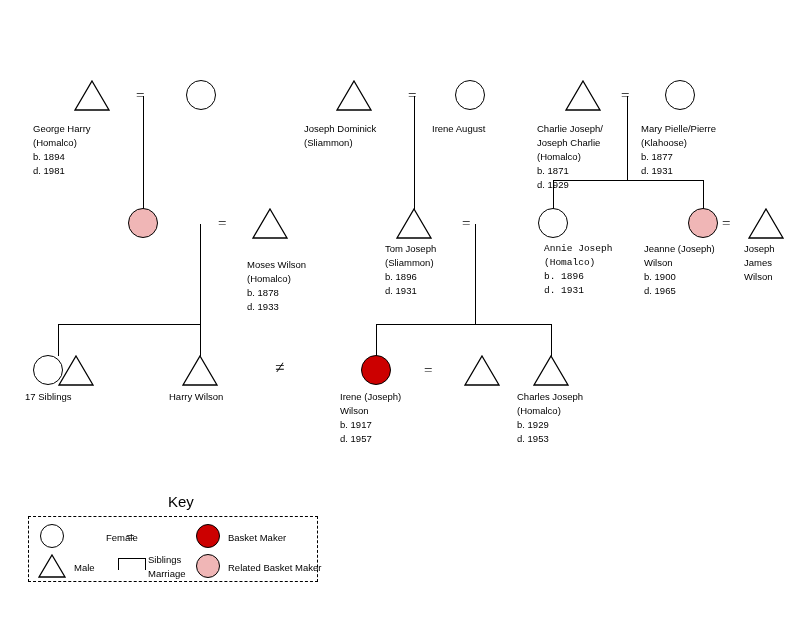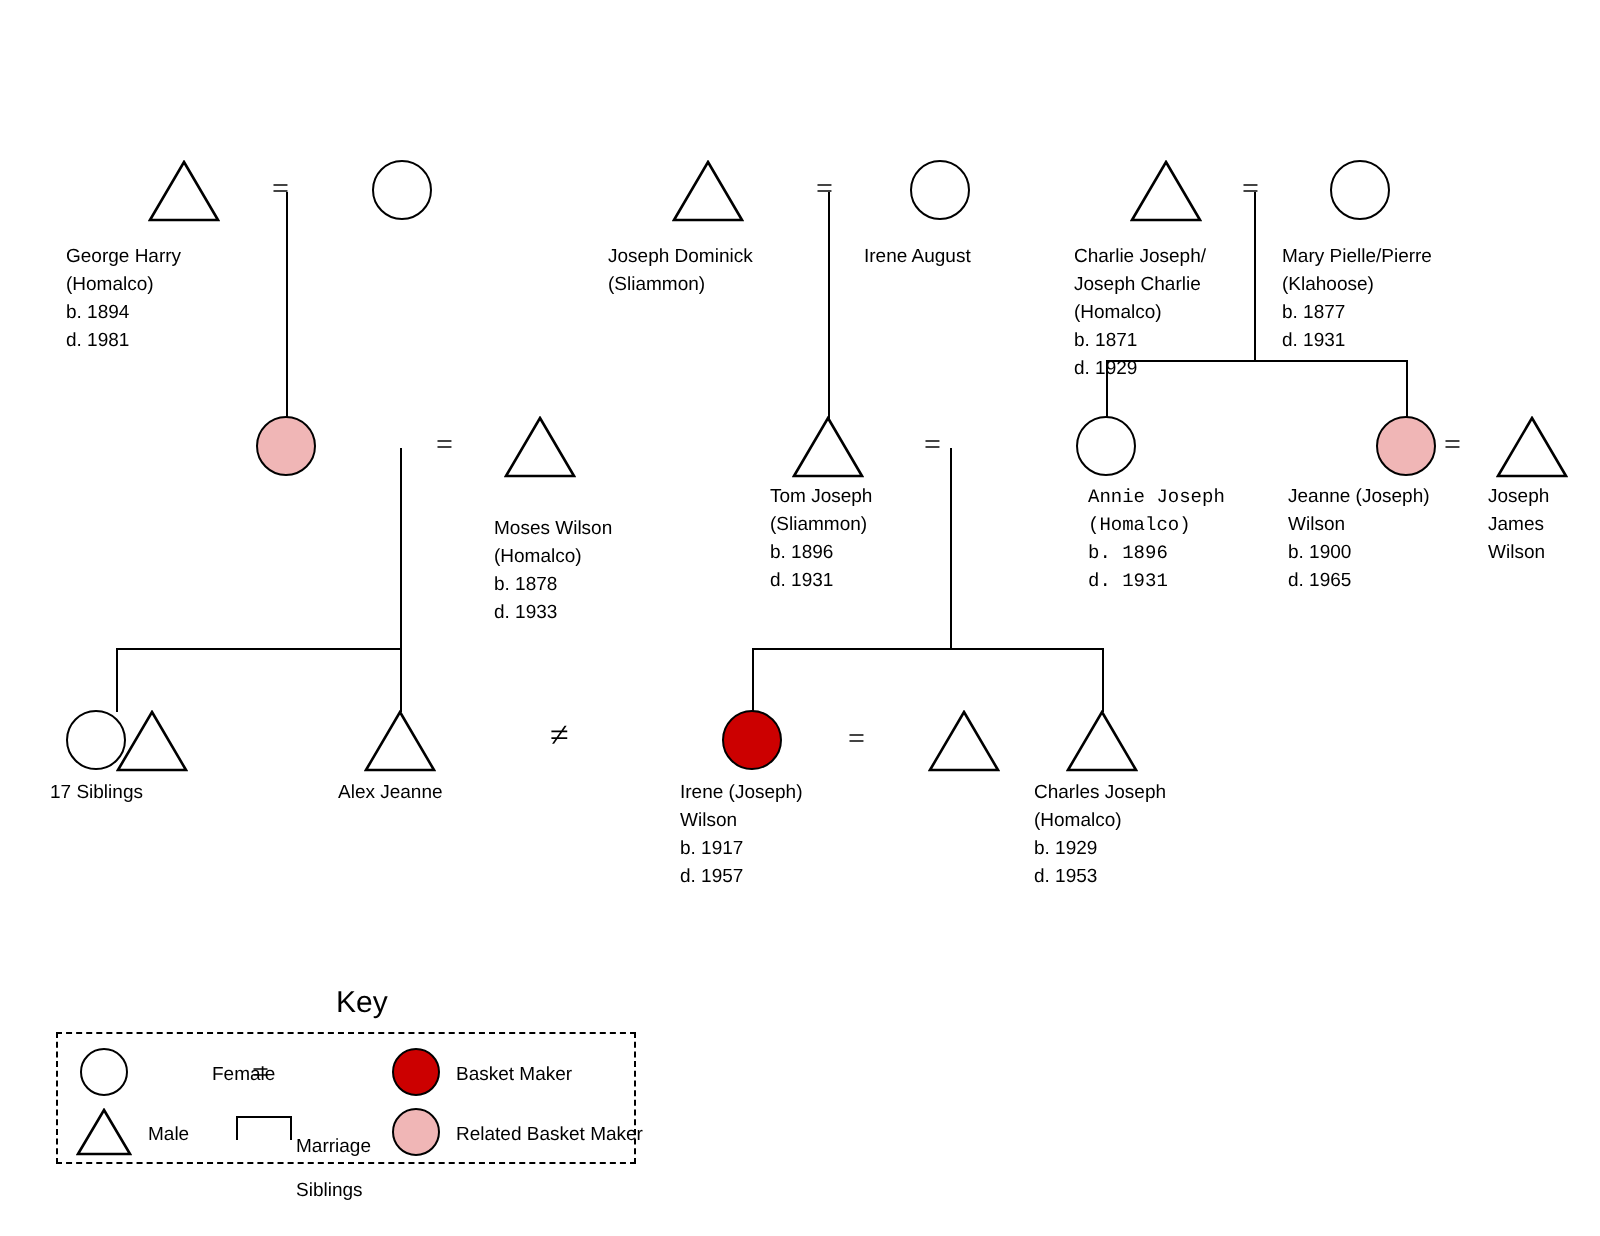--- a/index.html
+++ b/index.html
@@ -212,21 +212,21 @@
         <polygon points="18,1 35,30 1,30" fill="#ffffff" stroke="#000000" stroke-width="1.3"></polygon>
       </svg>
   </div>
   <div class="lbl" style="left:25px; top:390px; width:90px;">17 Siblings</div>
 
   <div class="shape-triangle" style="left:182px; top:355px;">
     <svg width="36" height="31" viewBox="0 0 36 31">
         <polygon points="18,1 35,30 1,30" fill="#ffffff" stroke="#000000" stroke-width="1.3"></polygon>
       </svg>
   </div>
-  <div class="lbl" style="left:169px; top:390px; width:90px;">Alex Jeanne</div>
+  <div class="lbl" style="left:169px; top:390px; width:90px;">Harry Wilson</div>
 
   <div class="eq" style="left:275px; top:360px; font-size:17px;">≠</div>
 
   <div class="shape-circle fill-red" style="left:361px; top:355px;"></div>
   <div class="eq" style="left:424px; top:363px;">=</div>
 
   <div class="shape-triangle" style="left:464px; top:355px;">
     <svg width="36" height="31" viewBox="0 0 36 31">
         <polygon points="18,1 35,30 1,30" fill="#ffffff" stroke="#000000" stroke-width="1.3"></polygon>
       </svg>
@@ -257,17 +257,17 @@
   <div class="shape-circle fill-red" style="left:196px; top:524px; width:24px; height:24px;"></div>
   <div class="key-lbl" style="left:228px; top:532px;">Basket Maker</div>
 
   <div class="shape-triangle" style="left:38px; top:554px; width:28px; height:24px;">
     <svg width="28" height="24" viewBox="0 0 28 24">
         <polygon points="14,1 27,23 1,23" fill="#ffffff" stroke="#000000" stroke-width="1.3"></polygon>
       </svg>
   </div>
   <div class="key-lbl" style="left:74px; top:562px;">Male</div>
   <div class="key-sib" style="left:118px; top:558px; width:28px; height:12px;"></div>
-  <div class="key-lbl" style="left:148px; top:590px;">Siblings</div>
+  <div class="key-lbl" style="left:148px; top:554px;">Siblings</div>
   <div class="shape-circle fill-pink" style="left:196px; top:554px; width:24px; height:24px;"></div>
   <div class="key-lbl" style="left:228px; top:562px;">Related Basket Maker</div>
 
 </div>
 
 </body></html>

